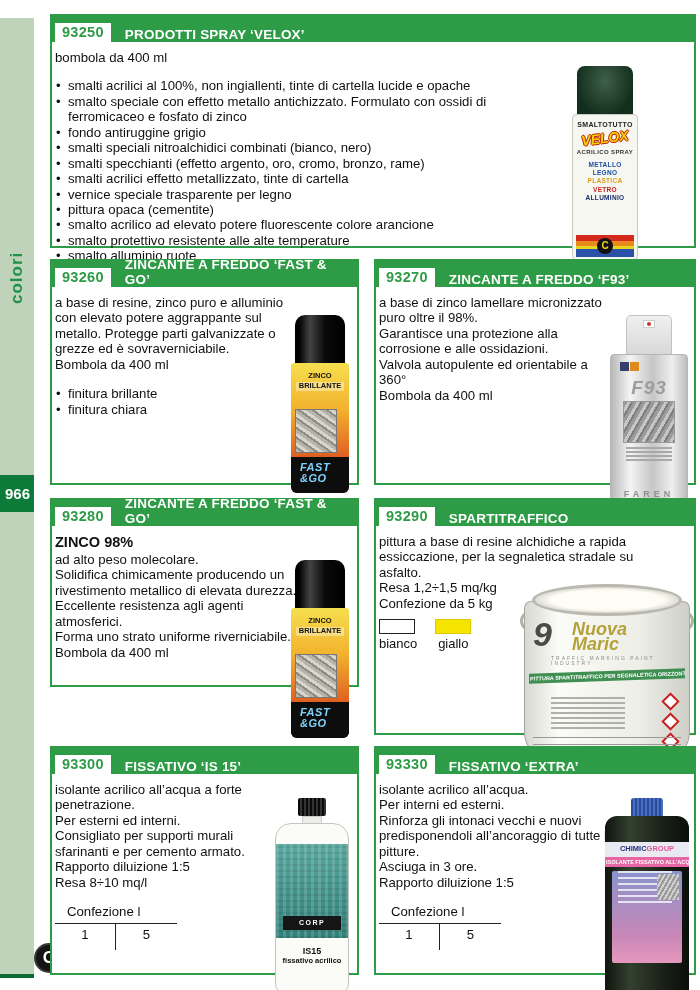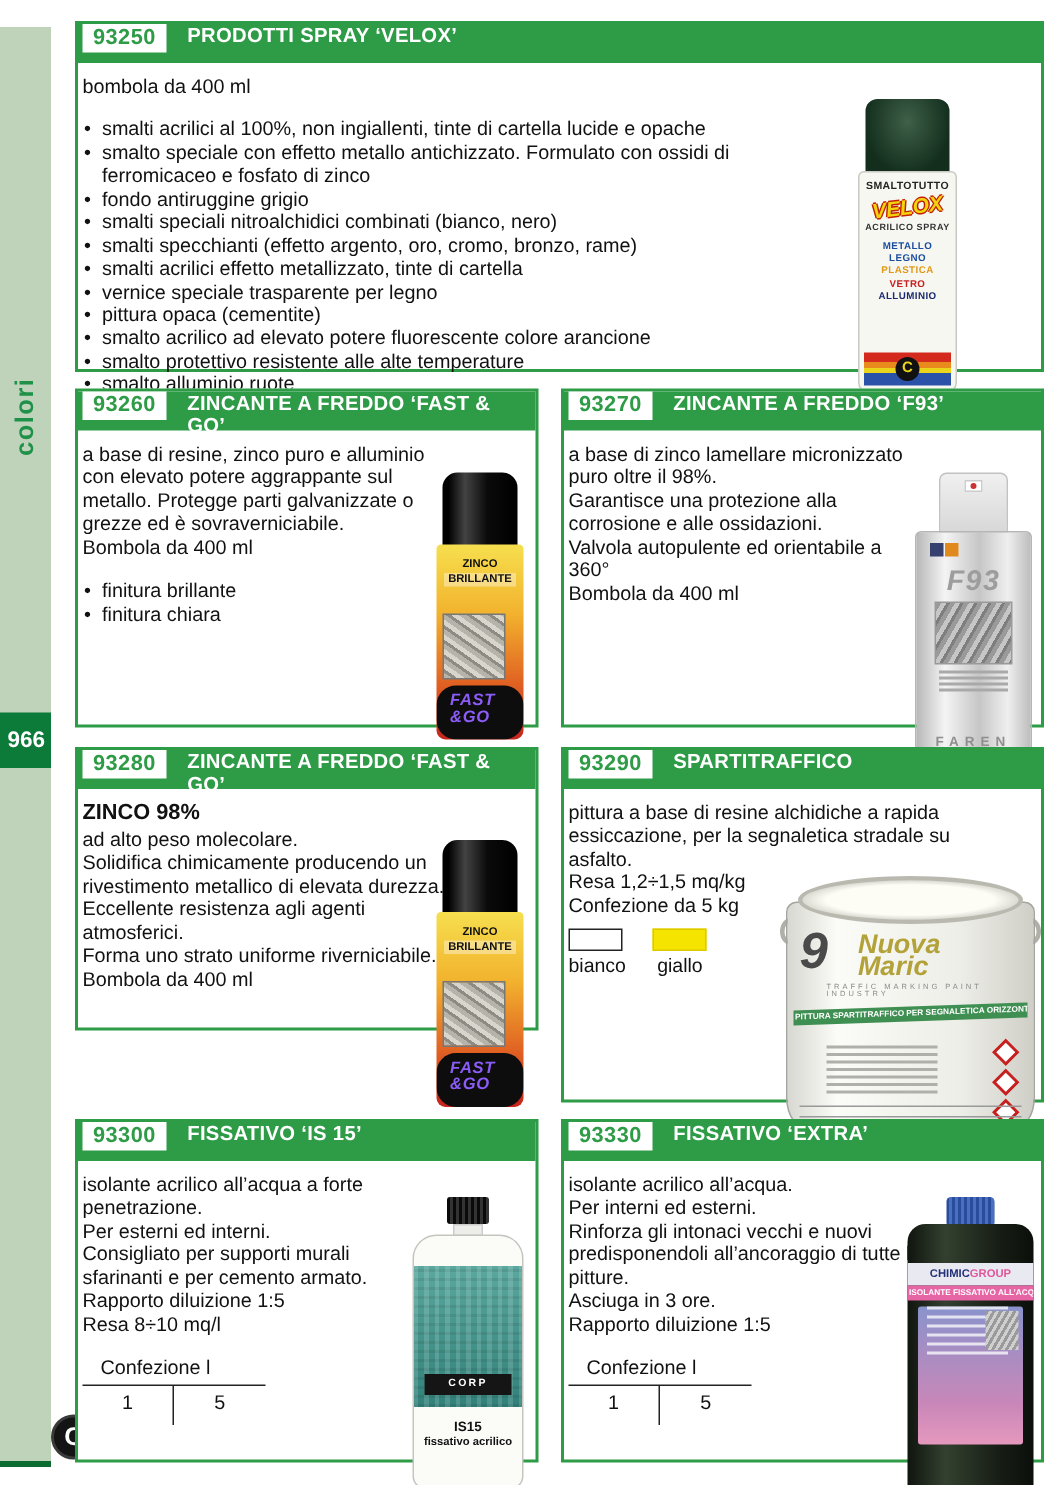--- a/index.html
+++ b/index.html
@@ -27,21 +27,21 @@
   
   .box { position:absolute; border:2px solid #2e9b47; background:#fff; }
   .box1 { left:50px;  top:14px;  width:646px; height:234px; }
   .box2 { left:50px;  top:259px; width:309px; height:226px; }
   .box3 { left:374px; top:259px; width:322px; height:226px; }
   .box4 { left:50px;  top:498px; width:309px; height:189px; }
   .box5 { left:374px; top:498px; width:322px; height:237px; }
   .box6 { left:50px;  top:746px; width:309px; height:229px; }
   .box7 { left:374px; top:746px; width:322px; height:229px; }
 
-  .box-header { height:26px; background:#2e9b47; display:flex; align-items:flex-start;
+  .box-header { height:26px; background:#2e9b47; display:flex; align-items:flex-end;
                 padding:0 8px 0 3px; }
   .code { background:#fff; color:#2e9b47; font-weight:bold; font-size:14.5px;
           padding:1px 7px 2px; margin-right:14px; letter-spacing:.3px; }
   .box-title { color:#fff; font-weight:bold; font-size:13.5px; letter-spacing:.2px; }
 
   .box-body { position:relative; padding:8px 3px; font-size:13.2px;
               line-height:1.17; height:calc(100% - 26px); }
   .text-col { width:250px; }
   .box1 .text-col { width:520px; }
   .desc-line { margin:0; }
@@ -95,21 +95,21 @@
   .fg-body { height:130px; margin-top:-2px; border-radius:3px 3px 6px 6px; position:relative;
              background:linear-gradient(180deg,#f6df4e,#f2b32e 35%,#e06022 72%,#c4231b);
              text-align:center; overflow:hidden; }
   .fg-l1 { font-size:7.5px; font-weight:bold; color:#111; margin-top:9px; }
   .fg-l2 { font-size:7.5px; font-weight:bold; color:#111; background:rgba(255,255,255,.38);
            margin:1px 5px 0; }
   .fg-photo { position:absolute; left:4px; right:12px; top:46px; height:44px;
               background:repeating-linear-gradient(35deg,#b5b3aa 0 3px,#8d8b84 3px 5px,#d8d6cc 5px 8px);
               border:1px solid #777; }
   .fg-band { position:absolute; bottom:0; left:0; right:0; height:36px; background:#0d0d0d;
-             color:#8b5cf6; font-weight:bold; font-style:italic; text-align:left; padding-left:9px;border-radius:13px; }
+             color:#7dd3fc; font-weight:bold; font-style:italic; text-align:left; padding-left:9px; }
   .fg-b1 { font-size:11px; margin-top:4px; letter-spacing:.5px; }
   .fg-b2 { font-size:11px; margin-top:-2px; letter-spacing:.5px; }
 
   
   .f93-can { position:absolute; right:6px; top:28px; width:78px; height:194px; }
   .f93-cap { width:46px; height:40px; margin:0 auto; border:1px solid #c2c2c2;
              border-radius:5px 5px 0 0; background:linear-gradient(180deg,#f0f0f0,#d8d8d8);
              position:relative; }
   .f93-nozzle { position:absolute; top:4px; left:50%; transform:translateX(-50%);
                 width:12px; height:8px; background:#fff; border:1px solid #ccc; }

